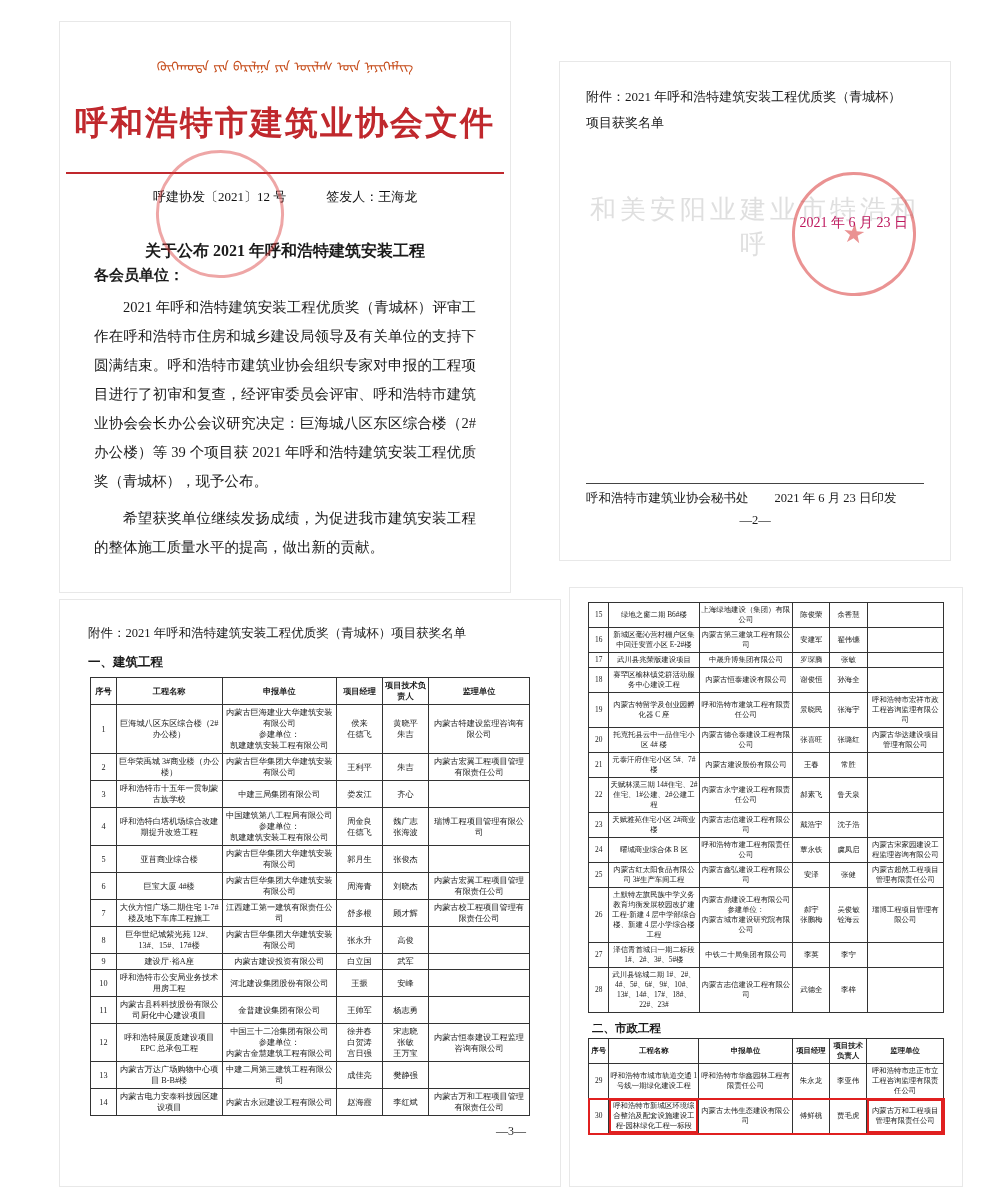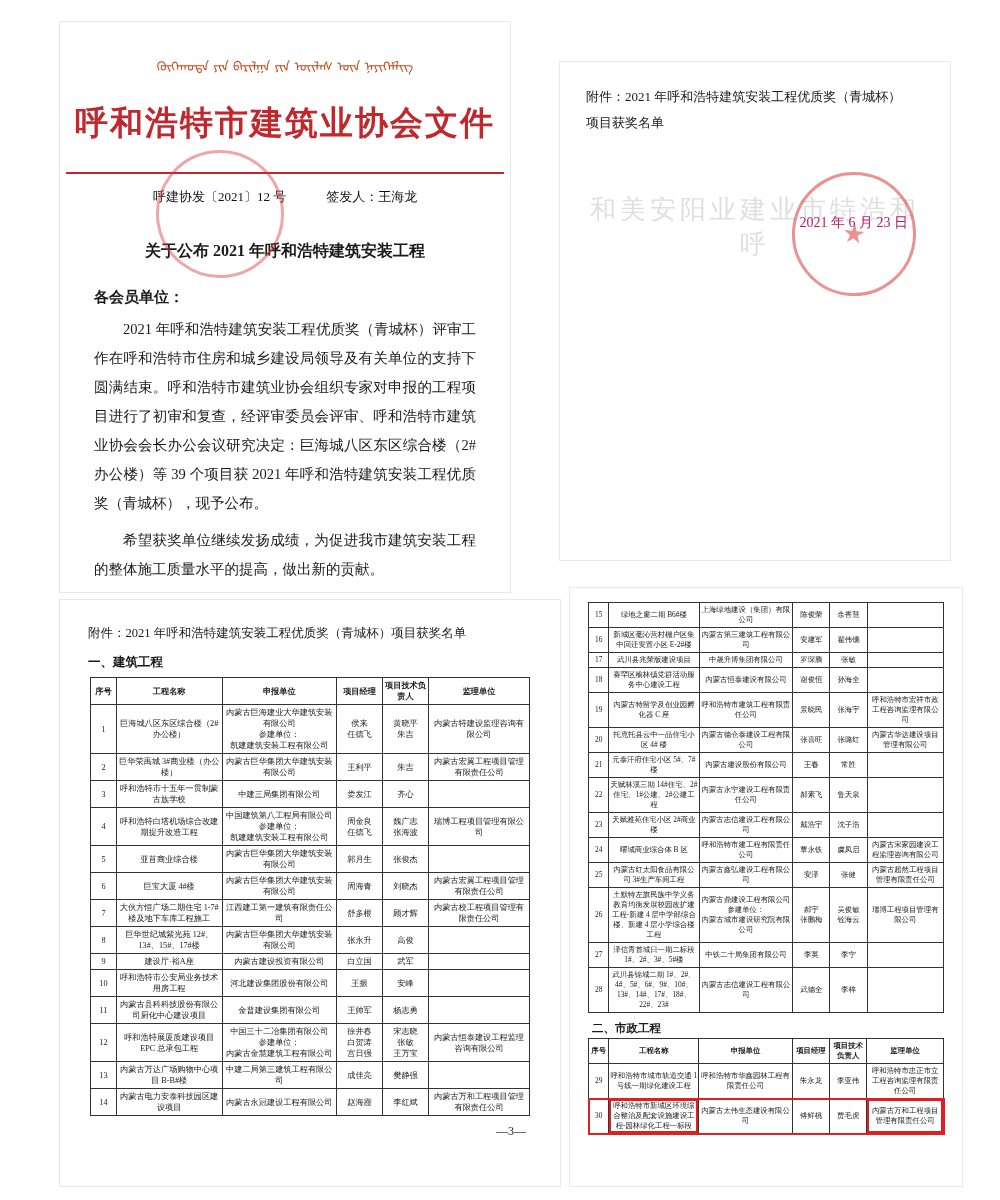--- a/index.html
+++ b/index.html
@@ -29,21 +29,21 @@
     font-family:"DejaVu Sans", sans-serif;
   }
   .redrule{height:2px;background:#c0282d;margin:26px 6px 0 6px;}
   .docnum-row{
     display:flex;justify-content:center;gap:40px;
     font-size:13px;margin-top:14px;color:#111;
   }
   .title2{
     text-align:center;font-size:16px;font-weight:bold;margin-top:30px;line-height:30px;
   }
-  .salute{font-size:15px;margin-top:22px;font-weight:bold;}
+  .salute{font-size:15px;font-weight:bold;}
   .para{font-size:14.5px;line-height:29px;text-indent:2em;margin-top:8px;text-align:justify;}
   .seal-main{
     position:absolute;left:96px;top:128px;width:122px;height:122px;
     border:3px solid #d93a3a;border-radius:50%;opacity:.45;
     transform:rotate(-8deg);
   }
 
   
   #doc-p2{left:560px;top:62px;width:390px;height:498px;}
   #doc-p2 .hdr{font-size:13px;line-height:26px;padding:22px 26px 0 26px;}
@@ -118,20 +118,27 @@
 <div class="page scan" id="doc-p2">
   <div class="hdr">
     <div>附件：2021 年呼和浩特建筑安装工程优质奖（青城杯）</div>
     <div class="l2">项目获奖名单</div>
   </div>
   <div class="p2-ghost">和美安阳业建业市特浩和呼</div>
   <div class="seal-p2">
       <span class="star">★</span>
     </div>
   <div class="p2-date">2021 年 6 月 23 日</div>
+  <div class="p2-foot">
+    <div class="row">
+      <span>呼和浩特市建筑业协会秘书处</span>
+      <span>2021 年 6 月 23 日印发</span>
+    </div>
+    <div class="pg">—2—</div>
+  </div>
 </div>
 
 <div class="page scan" id="doc-p3">
   <div class="cap">附件：2021 年呼和浩特建筑安装工程优质奖（青城杯）项目获奖名单</div>
   <div class="sect">一、建筑工程</div>
   <table class="t">
     <thead>
         <tr id="p3-head">
           <th style="width: 22px;">序号</th>
           <th style="width: 108px;">工程名称</th>

